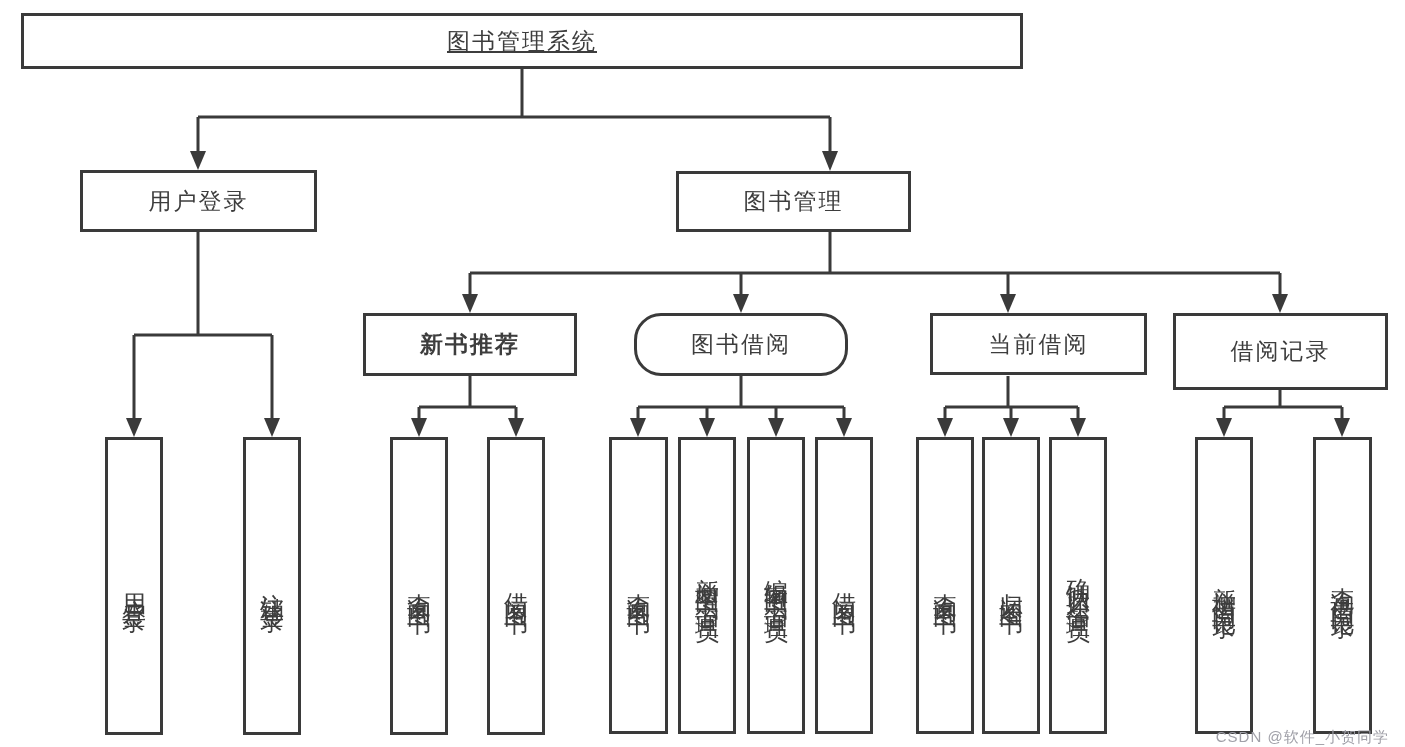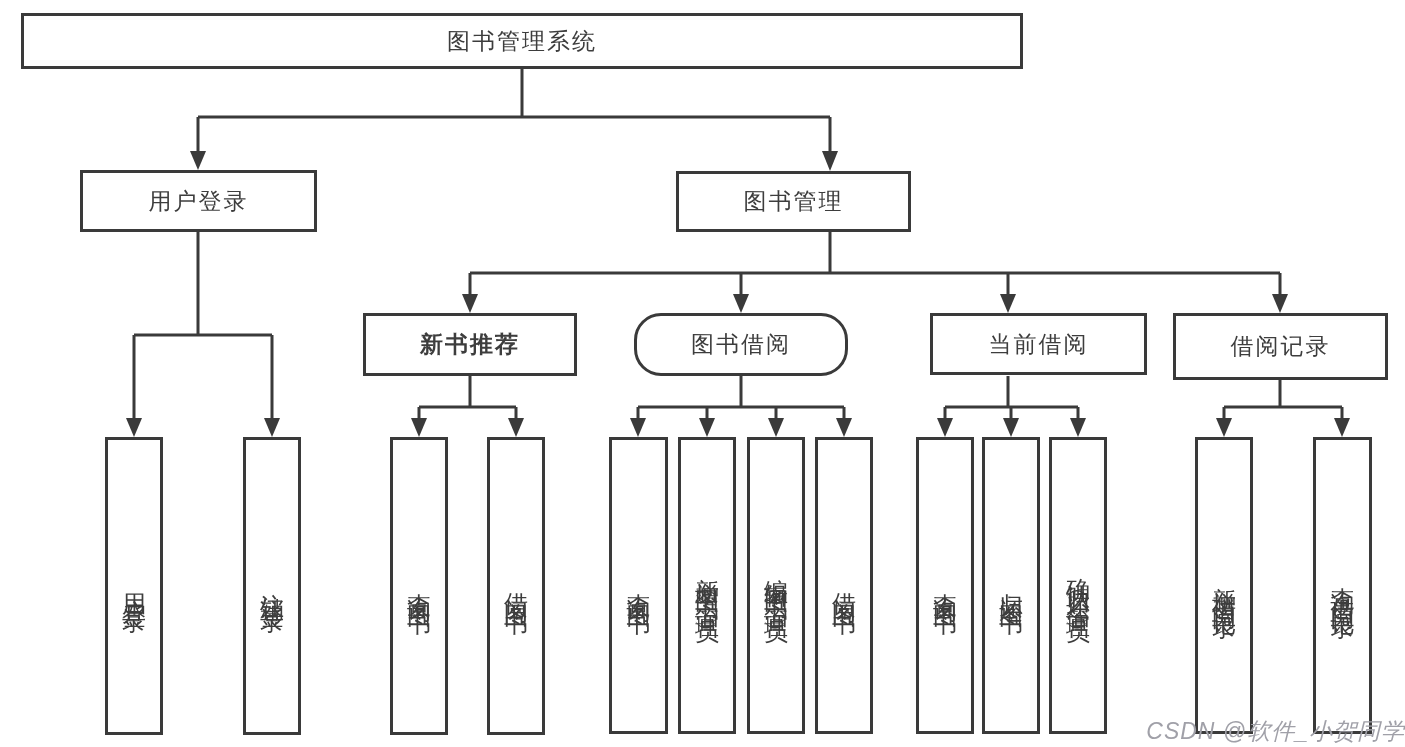--- a/index.html
+++ b/index.html
@@ -35,27 +35,26 @@
     font-size:24px;
   }
   .leaf .vtext{
     writing-mode:vertical-rl;
     text-orientation:mixed;
     letter-spacing:6px;
     line-height:1;
   }
   .watermark{
     position:absolute;
-    right:0;bottom:0px;
+    right:16px;bottom:0px;
     z-index:2;
     color:var(--wm);
-    font-size:23px;
+    font-size:15px;
     letter-spacing:1px;
     white-space:nowrap;
-    font-style:italic;
   }
 </style>
 </head>
 <body>
 
 <div class="stage">
 
   <svg class="connectors" width="1405" height="747" viewBox="0 0 1405 747">
     <path d="
       M522 69 V117
@@ -106,41 +105,41 @@
     <polygon points="699,418 715,418 707,437"></polygon>
     <polygon points="768,418 784,418 776,437"></polygon>
     <polygon points="836,418 852,418 844,437"></polygon>
     <polygon points="937,418 953,418 945,437"></polygon>
     <polygon points="1003,418 1019,418 1011,437"></polygon>
     <polygon points="1070,418 1086,418 1078,437"></polygon>
     <polygon points="1216,418 1232,418 1224,437"></polygon>
     <polygon points="1334,418 1350,418 1342,437"></polygon>
   </svg>
 
-  <div class="node" style="left:21px;top:13px;width:1002px;height:56px;">
+  <div class="node" style="left:21px;top:13px;width:1002px;height:56px;text-decoration:underline;">
     <span>图书管理系统</span>
   </div>
 
   <div class="node" style="left:80px;top:170px;width:237px;height:62px;">
     <span>用户登录</span>
   </div>
   <div class="node" style="left:676px;top:171px;width:235px;height:61px;">
     <span>图书管理</span>
   </div>
 
   <div class="node" style="left:363px;top:313px;width:214px;height:63px;font-weight:bold;">
     <span>新书推荐</span>
   </div>
   <div class="node" style="left:634px;top:313px;width:214px;height:63px;border-radius:27px;">
     <span>图书借阅</span>
   </div>
   <div class="node" style="left:930px;top:313px;width:217px;height:62px;">
     <span>当前借阅</span>
   </div>
-  <div class="node" style="left:1173px;top:313px;width:215px;height:67px;">
+  <div class="node" style="left:1173px;top:313px;width:215px;height:77px;">
     <span>借阅记录</span>
   </div>
 
   <div class="node leaf" style="left:105px;top:437px;width:58px;height:298px;">
     <span class="vtext">用户登录</span>
   </div>
   <div class="node leaf" style="left:243px;top:437px;width:58px;height:298px;">
     <span class="vtext">注销登录</span>
   </div>
 

